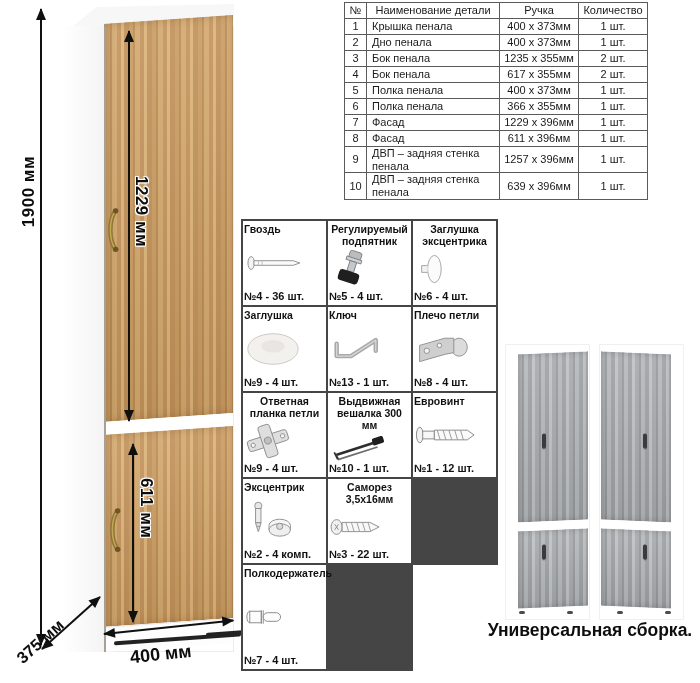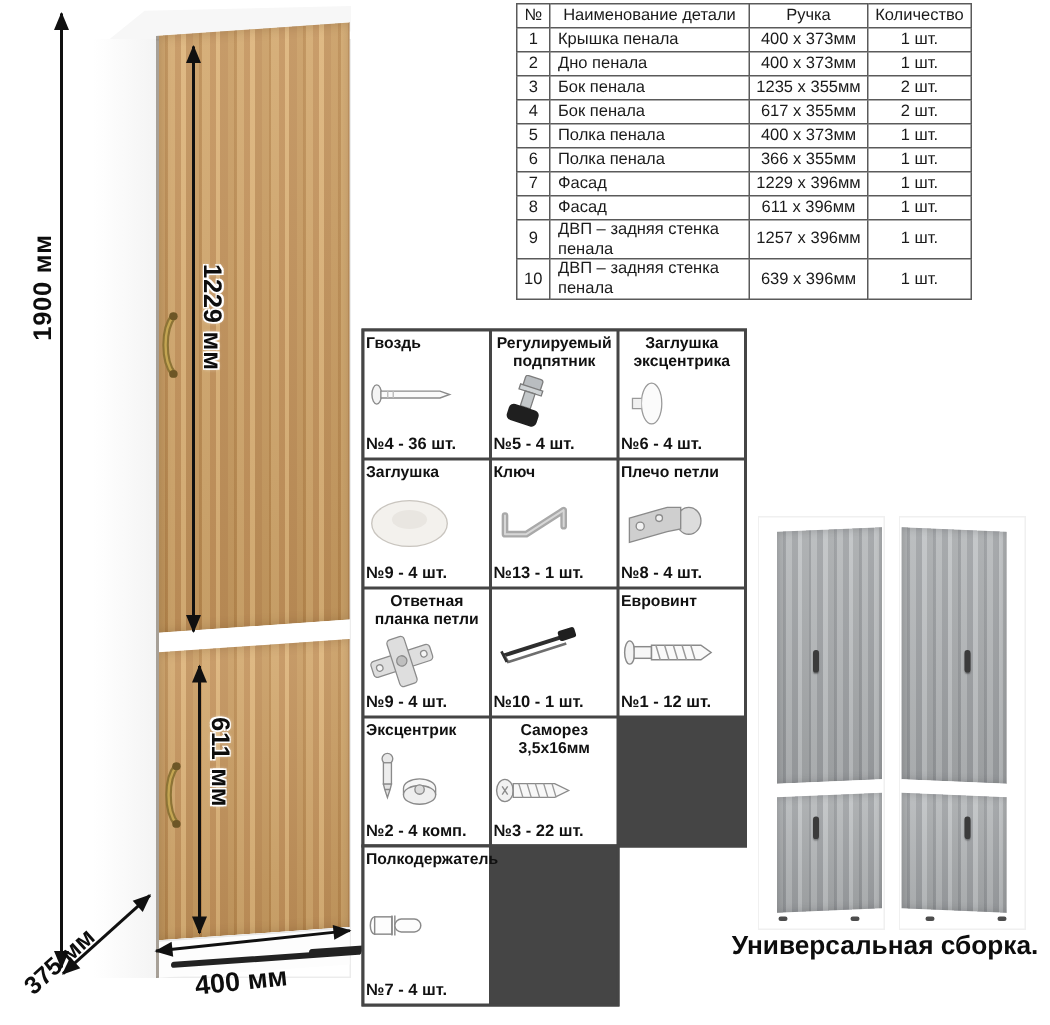--- a/index.html
+++ b/index.html
@@ -303,20 +303,21 @@
         <circle cx="28" cy="21.5" r="4" fill="#bfbfbf"></circle>
               <circle cx="10" cy="21.5" r="2.5" fill="#f5f5f5"></circle>
         <circle cx="46" cy="21.5" r="2.5" fill="#f5f5f5"></circle>
             </g>
           </svg>
         </span>
       <span class="hw-count">№9 - 4 шт.</span>
     </div>
 
     <div class="hw-cell">
+      <span class="hw-name">Выдвижная вешалка 300 мм</span>
       <span class="hw-icon">
           <svg viewBox="0 0 64 34" width="60" height="30">
         <path d="M6 26 L50 12" stroke="#2e2e2e" stroke-width="3"></path>
         <path d="M6 26 l3 5 L53 17" fill="none" stroke="#6e6e6e" stroke-width="2"></path>
         <rect x="47" y="6" width="13" height="8" rx="2" fill="#1f1f1f" transform="rotate(-18 53 10)"></rect>
         <path d="M4 23 l4 8" stroke="#2e2e2e" stroke-width="2"></path>
           </svg>
         </span>
       <span class="hw-count">№10 - 1 шт.</span>
     </div>

